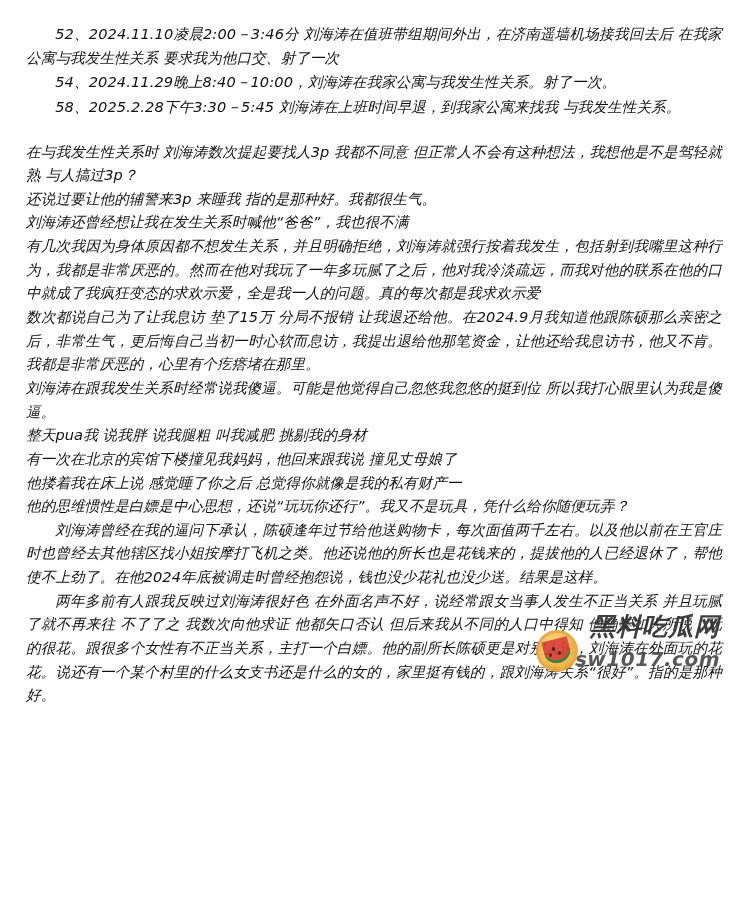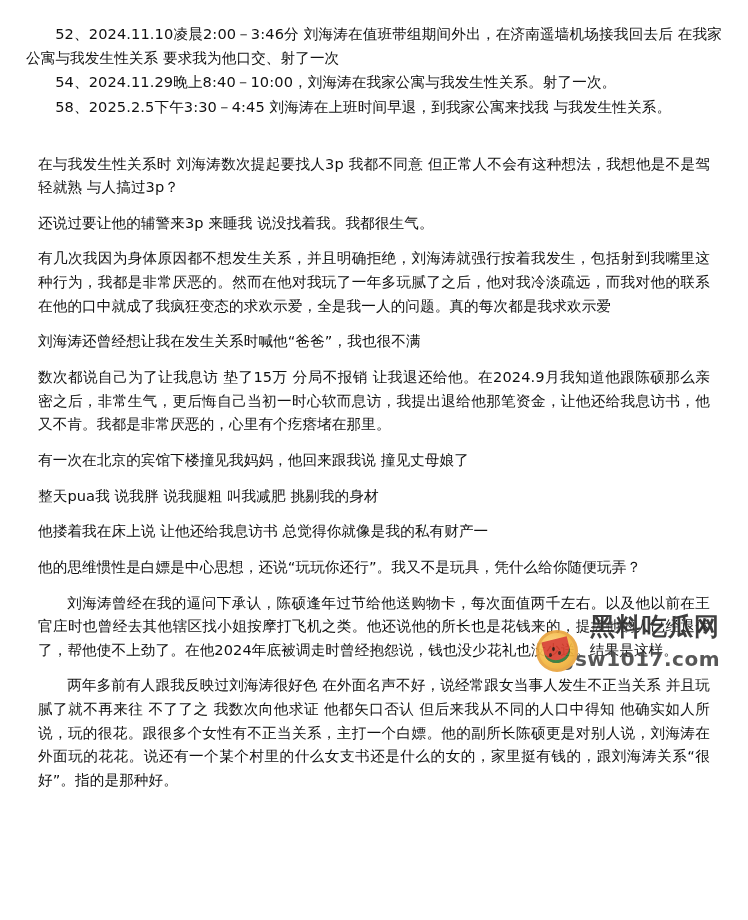--- a/index.html
+++ b/index.html
@@ -14,41 +14,42 @@
     color: #111111;
     position: relative;
     overflow: hidden;
   }
   #page {
     position: relative;
     width: 748px;
     height: 920px;
     padding: 22px 26px 0 26px;
     box-sizing: border-box;
+    font-style: italic;
   }
   .numlist {
     list-style: none;
     margin: 0;
     padding: 0;
   }
   .numlist li {
     font-size: 14.6px;
     line-height: 1.62;
     text-indent: 2em;
     margin: 0 0 1px 0;
     letter-spacing: 0.1px;
     text-align: justify;
   }
   .gap {
     height: 20px;
   }
   .para {
     font-size: 14.6px;
     line-height: 1.62;
-    margin: 12px;
+    margin: 0;
     text-align: justify;
     letter-spacing: 0.1px;
   }
   .para.indent {
     text-indent: 2em;
   }
   .watermark {
     position: absolute;
     right: 28px;
     top: 602px;
@@ -108,34 +109,35 @@
   }
 </style>
 </head>
 <body>
 
 <div id="page">
 
   <ul class="numlist">
     <li>52、2024.11.10凌晨2:00－3:46分 刘海涛在值班带组期间外出，在济南遥墙机场接我回去后 在我家公寓与我发生性关系 要求我为他口交、射了一次</li>
     <li>54、2024.11.29晚上8:40－10:00，刘海涛在我家公寓与我发生性关系。射了一次。</li>
-    <li>58、2025.2.5下午3:30－4:45 刘海涛在上班时间早退，到我家公寓来找我 与我发生性关系。</li>
+    <li>58、2025.2.28下午3:30－5:45 刘海涛在上班时间早退，到我家公寓来找我 与我发生性关系。</li>
   </ul>
 
   <div class="gap"></div>
 
   <div>
     <p class="para">在与我发生性关系时 刘海涛数次提起要找人3p 我都不同意 但正常人不会有这种想法，我想他是不是驾轻就熟 与人搞过3p？</p>
-    <p class="para">还说过要让他的辅警来3p 来睡我 说没找着我。我都很生气。</p>
+    <p class="para">还说过要让他的辅警来3p 来睡我 指的是那种好。我都很生气。</p>
+    <p class="para">刘海涛还曾经想让我在发生关系时喊他“爸爸”，我也很不满</p>
     <p class="para">有几次我因为身体原因都不想发生关系，并且明确拒绝，刘海涛就强行按着我发生，包括射到我嘴里这种行为，我都是非常厌恶的。然而在他对我玩了一年多玩腻了之后，他对我冷淡疏远，而我对他的联系在他的口中就成了我疯狂变态的求欢示爱，全是我一人的问题。真的每次都是我求欢示爱</p>
-    <p class="para">刘海涛还曾经想让我在发生关系时喊他“爸爸”，我也很不满</p>
     <p class="para">数次都说自己为了让我息访 垫了15万 分局不报销 让我退还给他。在2024.9月我知道他跟陈硕那么亲密之后，非常生气，更后悔自己当初一时心软而息访，我提出退给他那笔资金，让他还给我息访书，他又不肯。我都是非常厌恶的，心里有个疙瘩堵在那里。</p>
+    <p class="para">刘海涛在跟我发生关系时经常说我傻逼。可能是他觉得自己忽悠我忽悠的挺到位 所以我打心眼里认为我是傻逼。</p>
+    <p class="para">整天pua我 说我胖 说我腿粗 叫我减肥 挑剔我的身材</p>
     <p class="para">有一次在北京的宾馆下楼撞见我妈妈，他回来跟我说 撞见丈母娘了</p>
-    <p class="para">整天pua我 说我胖 说我腿粗 叫我减肥 挑剔我的身材</p>
-    <p class="para">他搂着我在床上说 让他还给我息访书 总觉得你就像是我的私有财产一</p>
+    <p class="para">他搂着我在床上说 感觉睡了你之后 总觉得你就像是我的私有财产一</p>
     <p class="para">他的思维惯性是白嫖是中心思想，还说“玩玩你还行”。我又不是玩具，凭什么给你随便玩弄？</p>
     <p class="para indent">刘海涛曾经在我的逼问下承认，陈硕逢年过节给他送购物卡，每次面值两千左右。以及他以前在王官庄时也曾经去其他辖区找小姐按摩打飞机之类。他还说他的所长也是花钱来的，提拔他的人已经退休了，帮他使不上劲了。在他2024年底被调走时曾经抱怨说，钱也没少花礼也没少送。结果是这样。</p>
     <p class="para indent">两年多前有人跟我反映过刘海涛很好色 在外面名声不好，说经常跟女当事人发生不正当关系 并且玩腻了就不再来往 不了了之 我数次向他求证 他都矢口否认 但后来我从不同的人口中得知 他确实如人所说，玩的很花。跟很多个女性有不正当关系，主打一个白嫖。他的副所长陈硕更是对别人说，刘海涛在外面玩的花花。说还有一个某个村里的什么女支书还是什么的女的，家里挺有钱的，跟刘海涛关系“很好”。指的是那种好。</p>
   </div>
 
   <div class="watermark">
     <div class="wm-line1">黑料吃瓜网</div>
     <div class="wm-line2">cgsw1017.com</div>
     <div class="wm-logo">
       <div class="ring"></div>

